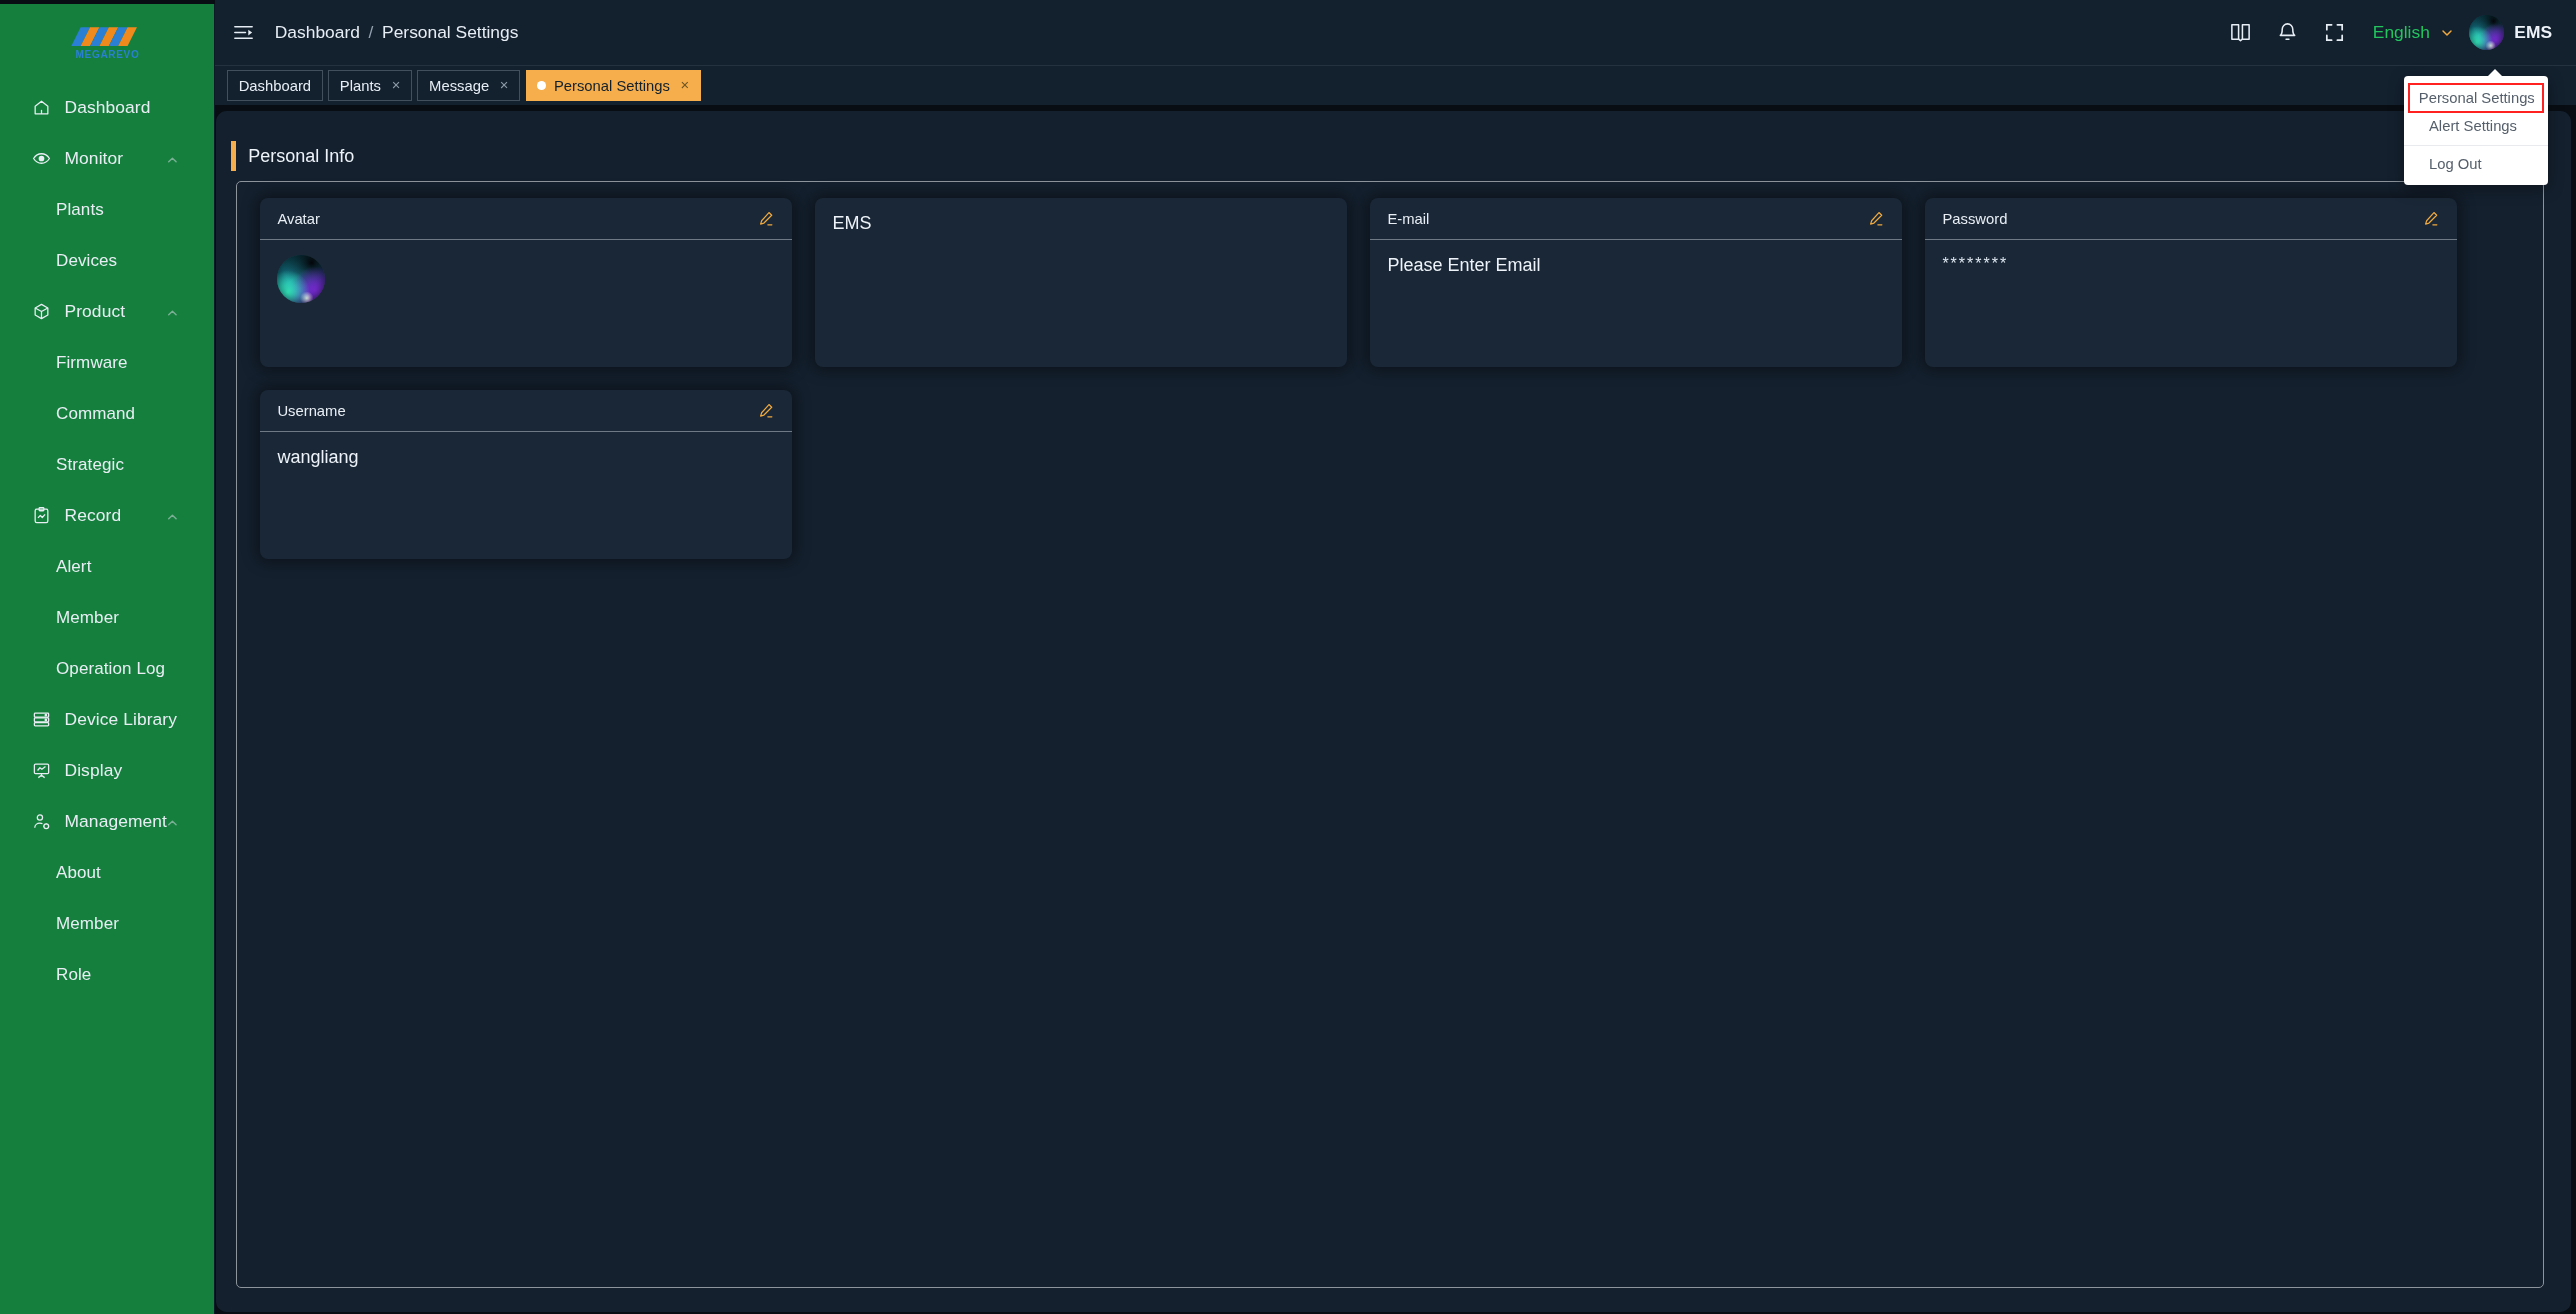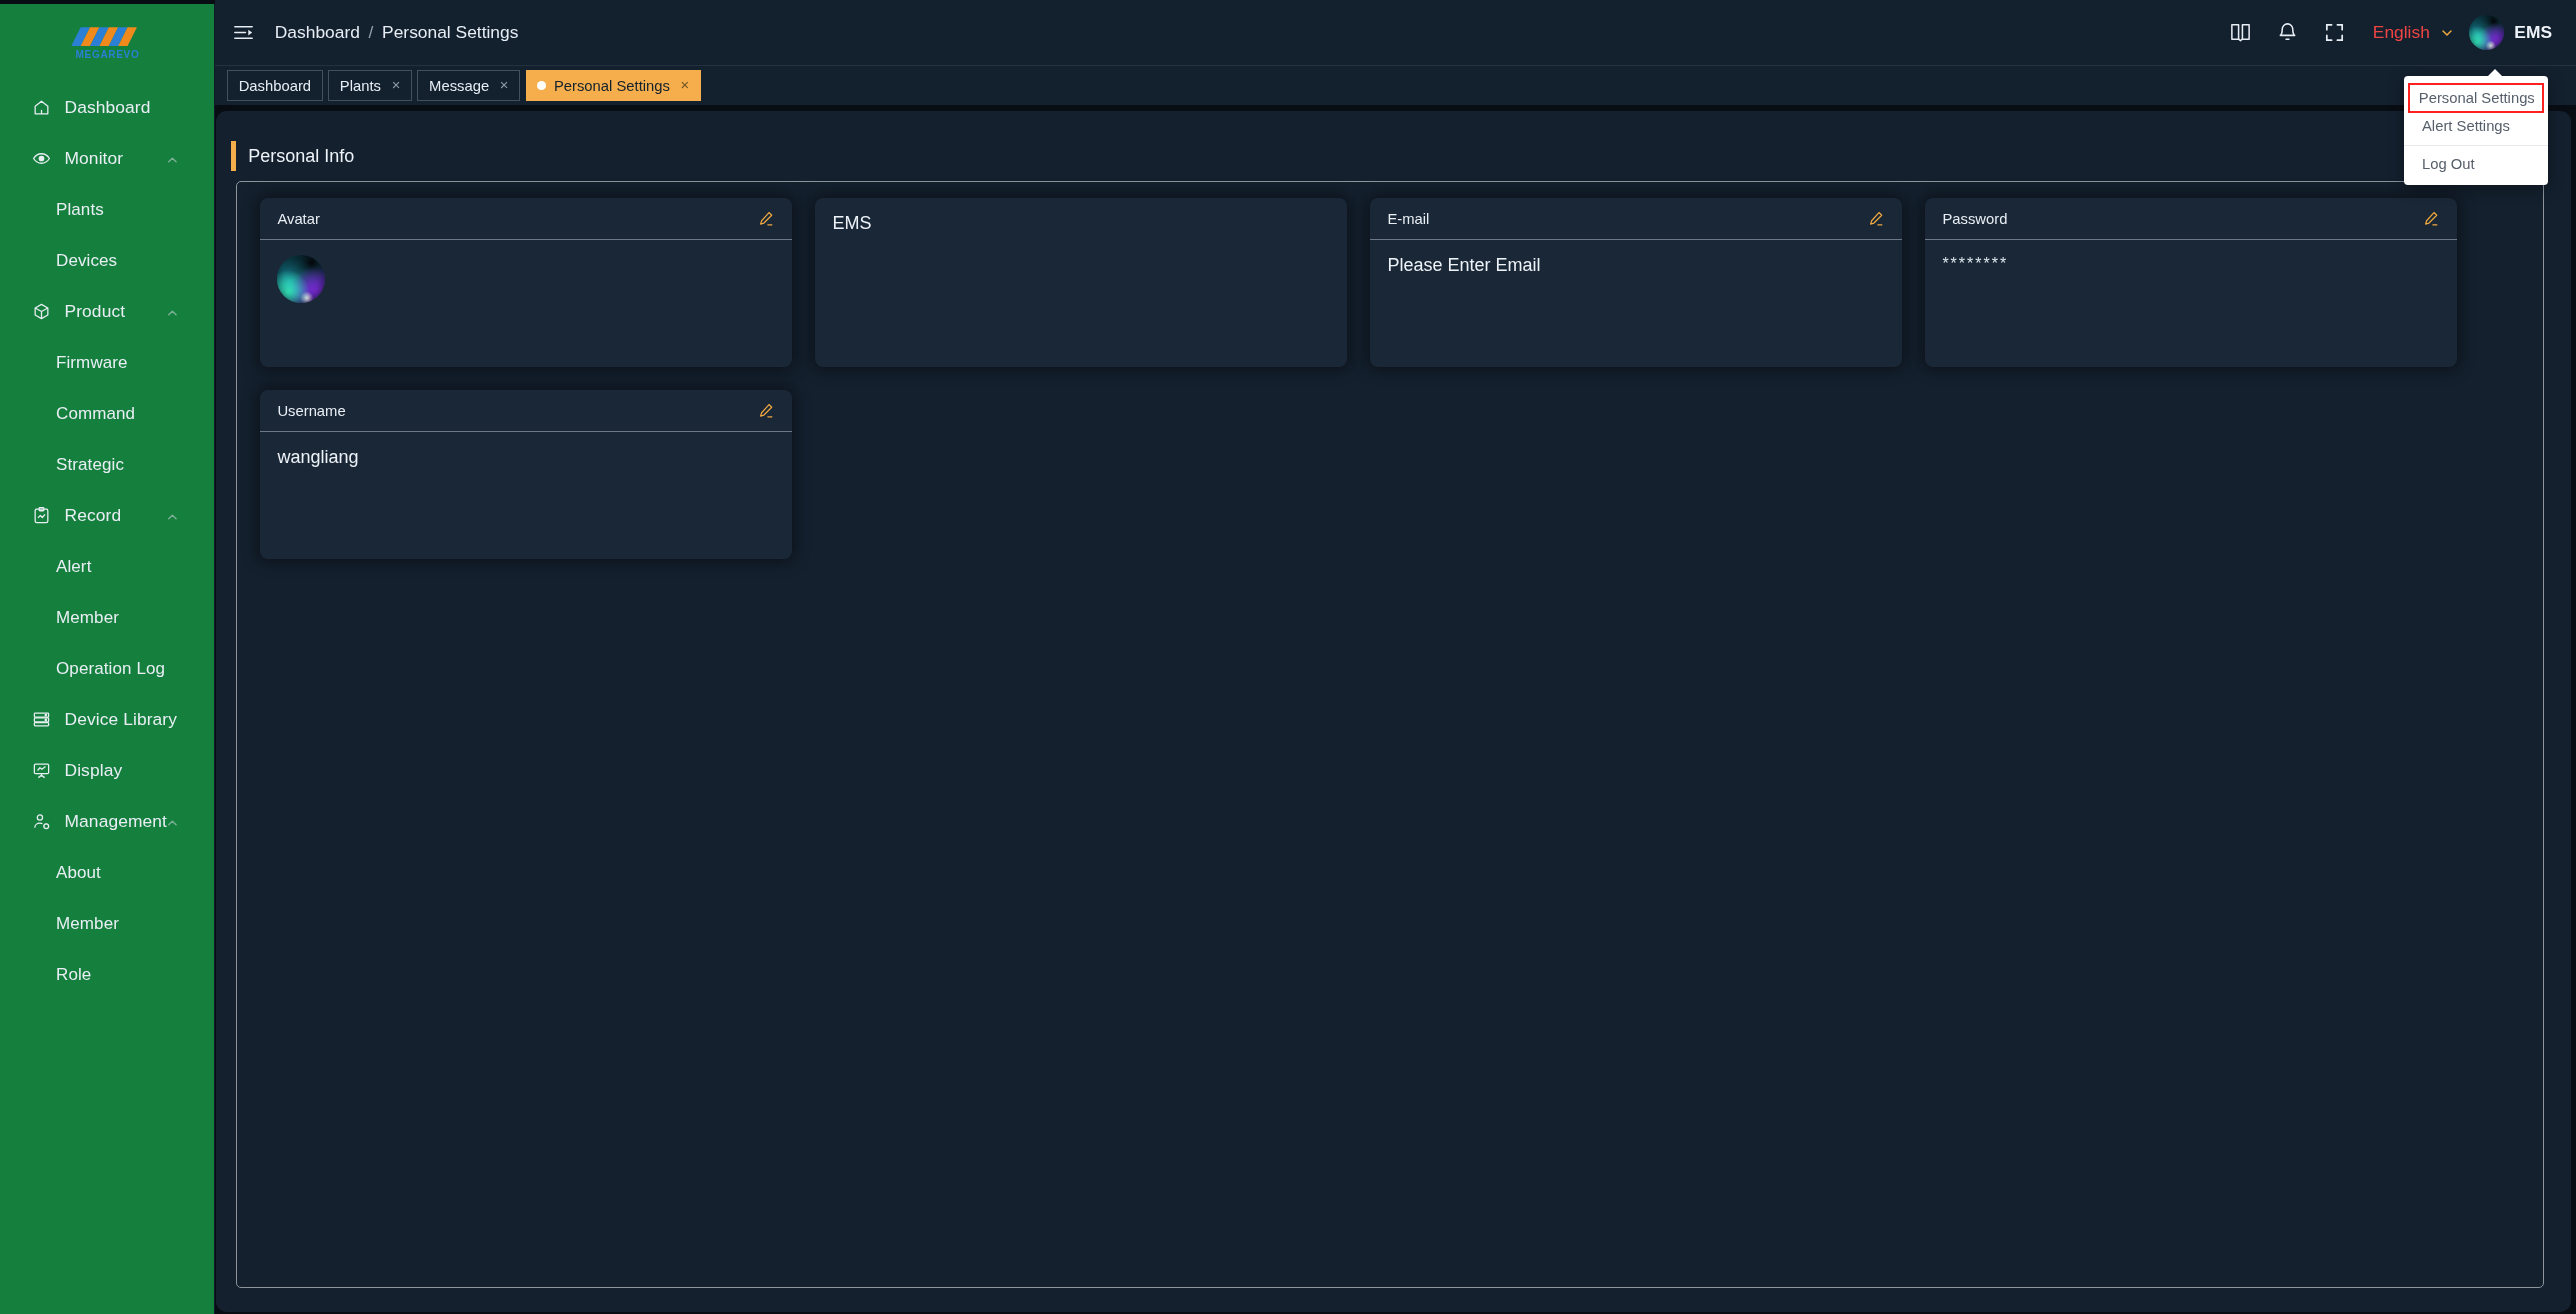--- a/index.html
+++ b/index.html
@@ -80,21 +80,21 @@
     gap: 0;
   }
   .hicon {
     width: 39px; height: 39px;
     display: flex; align-items: center; justify-content: center;
     cursor: pointer; margin-right: 8px;
   }
   .hicon svg { width: 23px; height: 23px; }
   #lang {
     display: flex; align-items: center; gap: 9.4px;
-    color: #ef4444; font-size: 17.4px; cursor: pointer;
+    color: #22c55e; font-size: 17.4px; cursor: pointer;
     margin-left: 10.7px; margin-right: 13.4px;
   }
   #lang .caret { width: 16px; height: 16px; }
   #avatar-wrap { display: flex; align-items: center; gap: 10.7px; cursor: pointer; }
   .orb {
     width: 35px; height: 35px; border-radius: 50%;
     background:
       radial-gradient(circle at 22% 78%, #35f0c0 0%, rgba(53,240,192,0) 42%),
       radial-gradient(circle at 62% 88%, #ffffff 0%, rgba(255,255,255,0) 14%),
       radial-gradient(circle at 78% 72%, #7b2bd6 0%, rgba(123,43,214,0) 46%),
@@ -225,21 +225,21 @@
     z-index: 50;
   }
   #user-menu .arrow {
     position: absolute; top: -7.4px; left: 83px;
     width: 0; height: 0;
     border-left: 8px solid transparent;
     border-right: 8px solid transparent;
     border-bottom: 8px solid #ffffff;
   }
   .menu-item {
-    padding: 6px 18px;
+    padding: 6px 25px;
     font-size: 14.8px;
     color: #555f6b;
     cursor: pointer;
     white-space: nowrap;
   }
   .menu-item.highlighted {
     outline: 2.7px solid #ff2020;
     outline-offset: -1.3px;
     margin: 0 5.4px;
     padding: 6px 9.4px;

